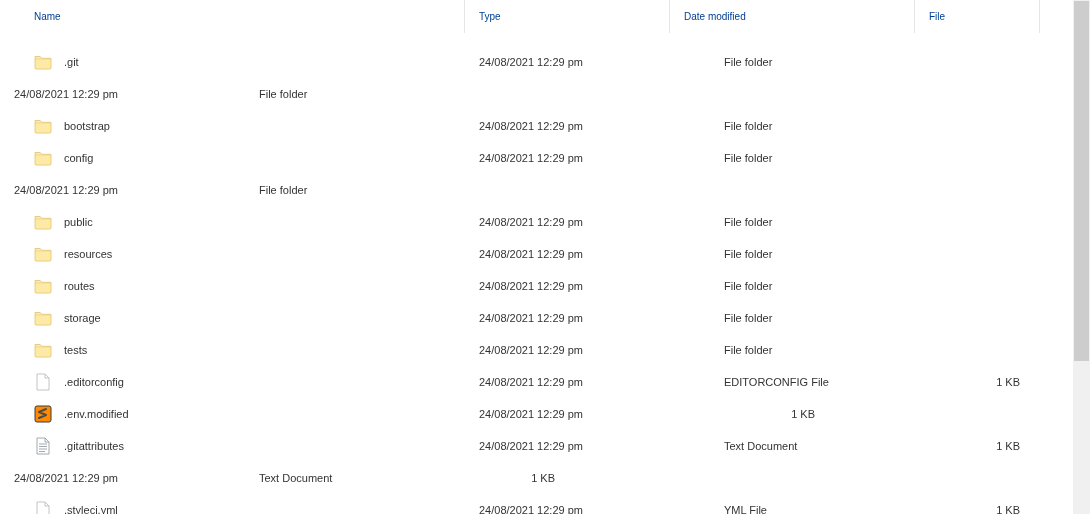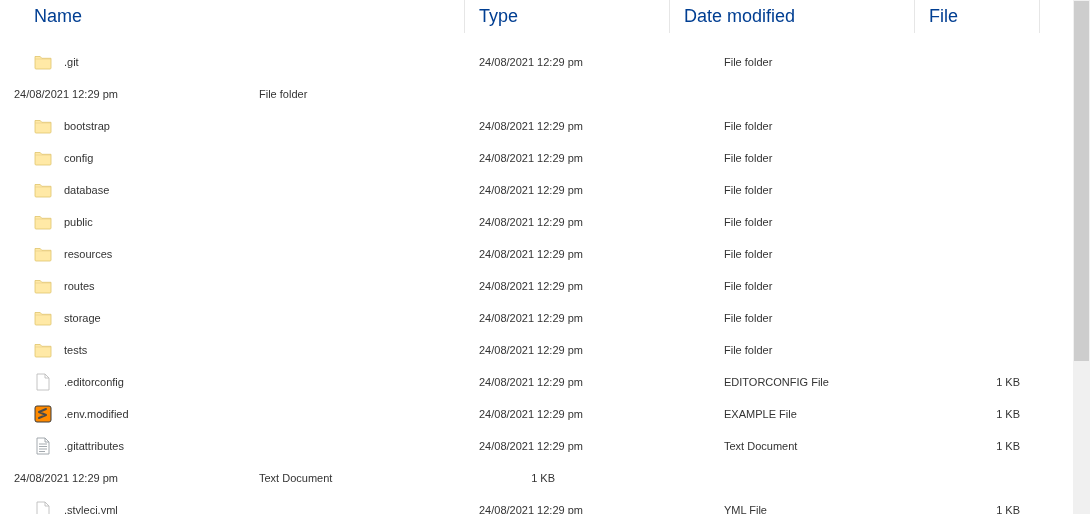--- a/index.html
+++ b/index.html
@@ -22,21 +22,21 @@
   .header-row {
     display: flex;
     height: 34px;
     align-items: stretch;
     border-bottom: 1px solid #fff;
   }
   .header-row .col {
     display: flex;
     align-items: center;
     color: #003e92;
-    font-size: 18px;
+    font-size: 10px;
     padding-left: 14px;
     border-right: 1px solid #e6e6e6;
     user-select: none;
     cursor: default;
   }
   .header-row .col.size { justify-content: flex-start; }
   .col.name { width: 465px; padding-left: 34px; }
   .col.date { width: 245px; }
   .col.type { width: 205px; }
   .col.size { width: 125px; }
@@ -129,27 +129,20 @@
               <path d="M1 3.5h5.2l1.6 1.8H17V15a1 1 0 0 1-1 1H2a1 1 0 0 1-1-1V3.5z" fill="#ffe9a6" stroke="#e0c46c" stroke-width="0.8"></path>
               <path d="M1 6h16" stroke="#e8cf86" stroke-width="0.6"></path>
             </svg></span>
           <span>config</span>
         </div>
         <div class="cell date">24/08/2021 12:29 pm</div>
         <div class="cell type">File folder</div>
         <div class="cell size"></div>
       </div>
       <div class="row">
-        <div class="cell name">
-          <span class="icon"><svg viewBox="0 0 18 18">
-              <path d="M1 3.5h5.2l1.6 1.8H17V15a1 1 0 0 1-1 1H2a1 1 0 0 1-1-1V3.5z" fill="#ffe9a6" stroke="#e0c46c" stroke-width="0.8"></path>
-              <path d="M1 6h16" stroke="#e8cf86" stroke-width="0.6"></path>
-            </svg></span>
-          <span>database</span>
-        </div>
         <div class="cell date">24/08/2021 12:29 pm</div>
         <div class="cell type">File folder</div>
         <div class="cell size"></div>
       </div>
       <div class="row">
         <div class="cell name">
           <span class="icon"><svg viewBox="0 0 18 18">
               <path d="M1 3.5h5.2l1.6 1.8H17V15a1 1 0 0 1-1 1H2a1 1 0 0 1-1-1V3.5z" fill="#ffe9a6" stroke="#e0c46c" stroke-width="0.8"></path>
               <path d="M1 6h16" stroke="#e8cf86" stroke-width="0.6"></path>
             </svg></span>
@@ -222,21 +215,20 @@
       <div class="row">
         <div class="cell name">
           <span class="icon"><svg viewBox="0 0 18 18">
               <rect x="1" y="1" width="16" height="16" rx="2" fill="#ff8a00"></rect>
               <rect x="1" y="1" width="16" height="16" rx="2" fill="none" stroke="#3b3b3b" stroke-width="1"></rect>
               <path d="M12 4 L5 7 L12 10 L5 13" fill="none" stroke="#4a4a4a" stroke-width="2" stroke-linecap="round" stroke-linejoin="round"></path>
             </svg></span>
           <span>.env.modified</span>
         </div>
         <div class="cell date">24/08/2021 12:29 pm</div>
-        <div class="cell type">EXAMPLE File</div>
         <div class="cell size">1 KB</div>
       </div>
       <div class="row">
         <div class="cell name">
           <span class="icon"><svg viewBox="0 0 18 18">
               <path d="M3 1h8l4 4v12H3z" fill="#fff" stroke="#9aa0a6" stroke-width="0.9"></path>
               <path d="M11 1v4h4" fill="none" stroke="#9aa0a6" stroke-width="0.9"></path>
               <path d="M5 7h8M5 9.5h8M5 12h8M5 14.5h6" stroke="#9aa0a6" stroke-width="0.9"></path>
             </svg></span>
           <span>.gitattributes</span>

